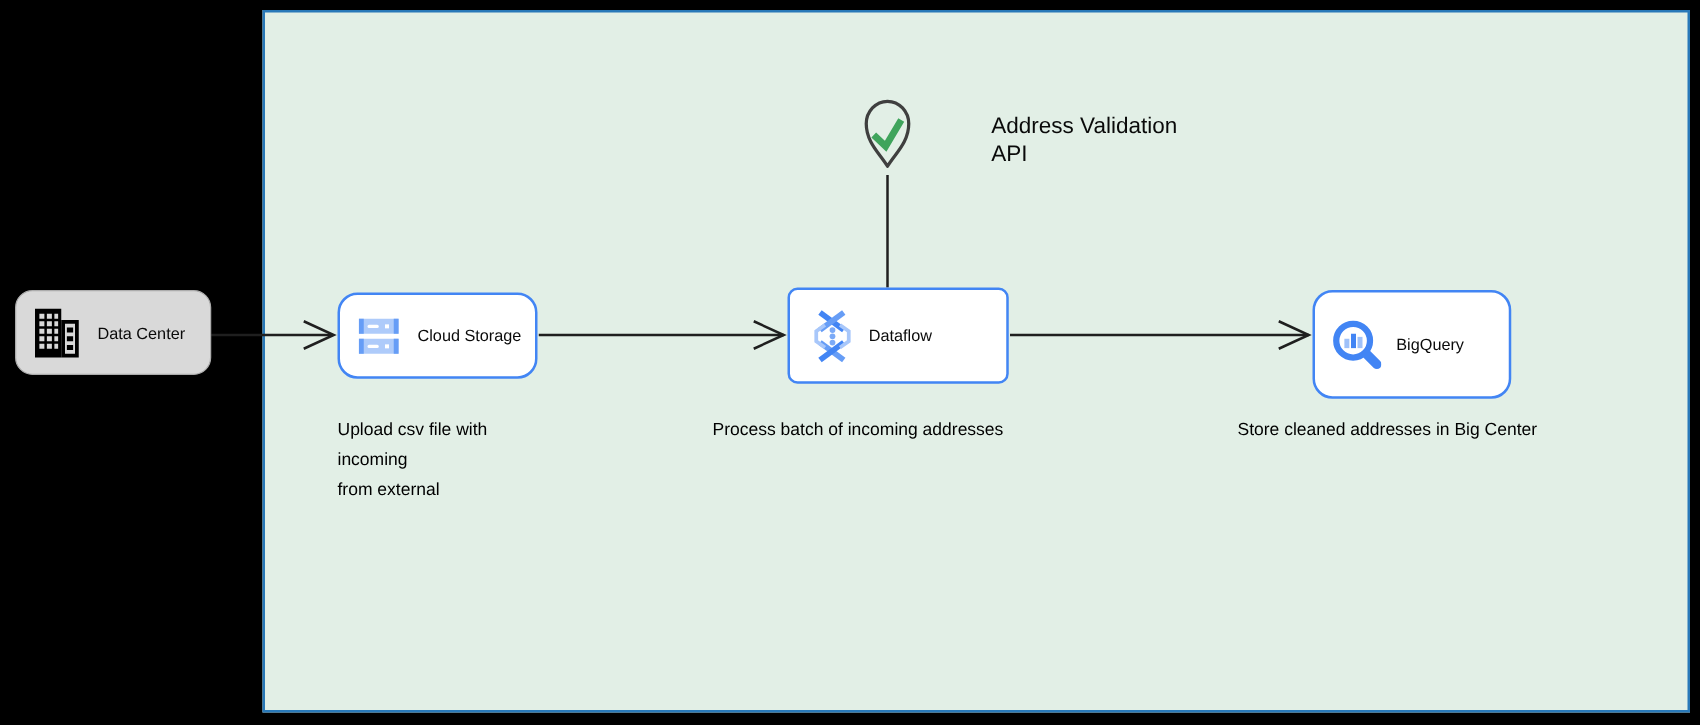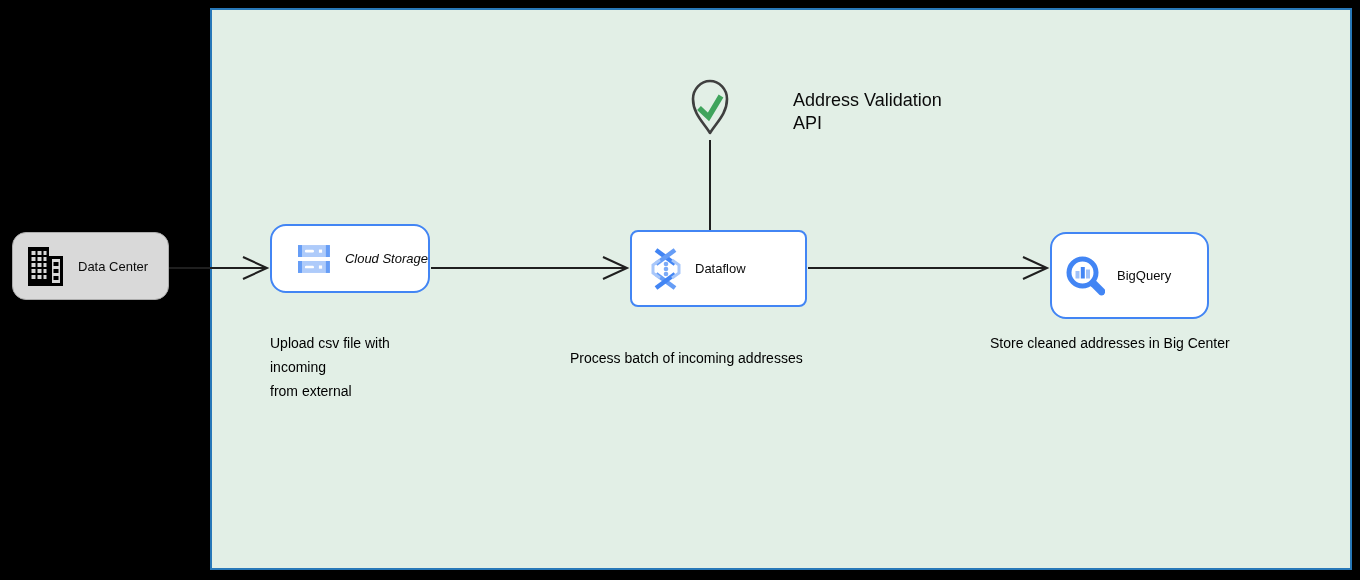--- a/index.html
+++ b/index.html
@@ -45,24 +45,24 @@
     border: 1px solid #ACACAC;
     border-radius: 14px;
     padding-left: 14px;
     gap: 14px;
   }
   .service-node {
     background: #FFFFFF;
     border: 2.5px solid #4285F4;
   }
   .node-cloud-storage {
-    left: 270px; top: 224px;
+    left: 270px; top: 234px;
     width: 160px; height: 69px;
     border-radius: 16px;
-    padding-left: 26px; gap: 15px; font-style: italic;
+    padding-left: 15px; gap: 15px;
   }
   .node-dataflow {
     left: 630px; top: 230px;
     width: 177px; height: 77px;
     border-radius: 8px;
     padding-left: 15px; gap: 10px;
   }
   .node-bigquery {
     left: 1050px; top: 232px;
     width: 159px; height: 87px;
@@ -82,21 +82,21 @@
     margin-left: 43px;
   }
   .caption {
     position: absolute;
     font-size: 14px;
     line-height: 24px;
     color: #000;
     white-space: nowrap;
   }
   .caption-upload  { left: 270px; top: 331px; }
-  .caption-process { left: 570px; top: 346px; }
+  .caption-process { left: 570px; top: 331px; }
   .caption-store   { left: 990px; top: 331px; }
 </style>
 </head>
 <body>
 
 <div class="canvas">
 
   <div class="diagram-area"></div>
 
   <svg class="connectors" viewBox="0 0 1360 580" fill="none" stroke="#1F1F1F" stroke-width="2">

